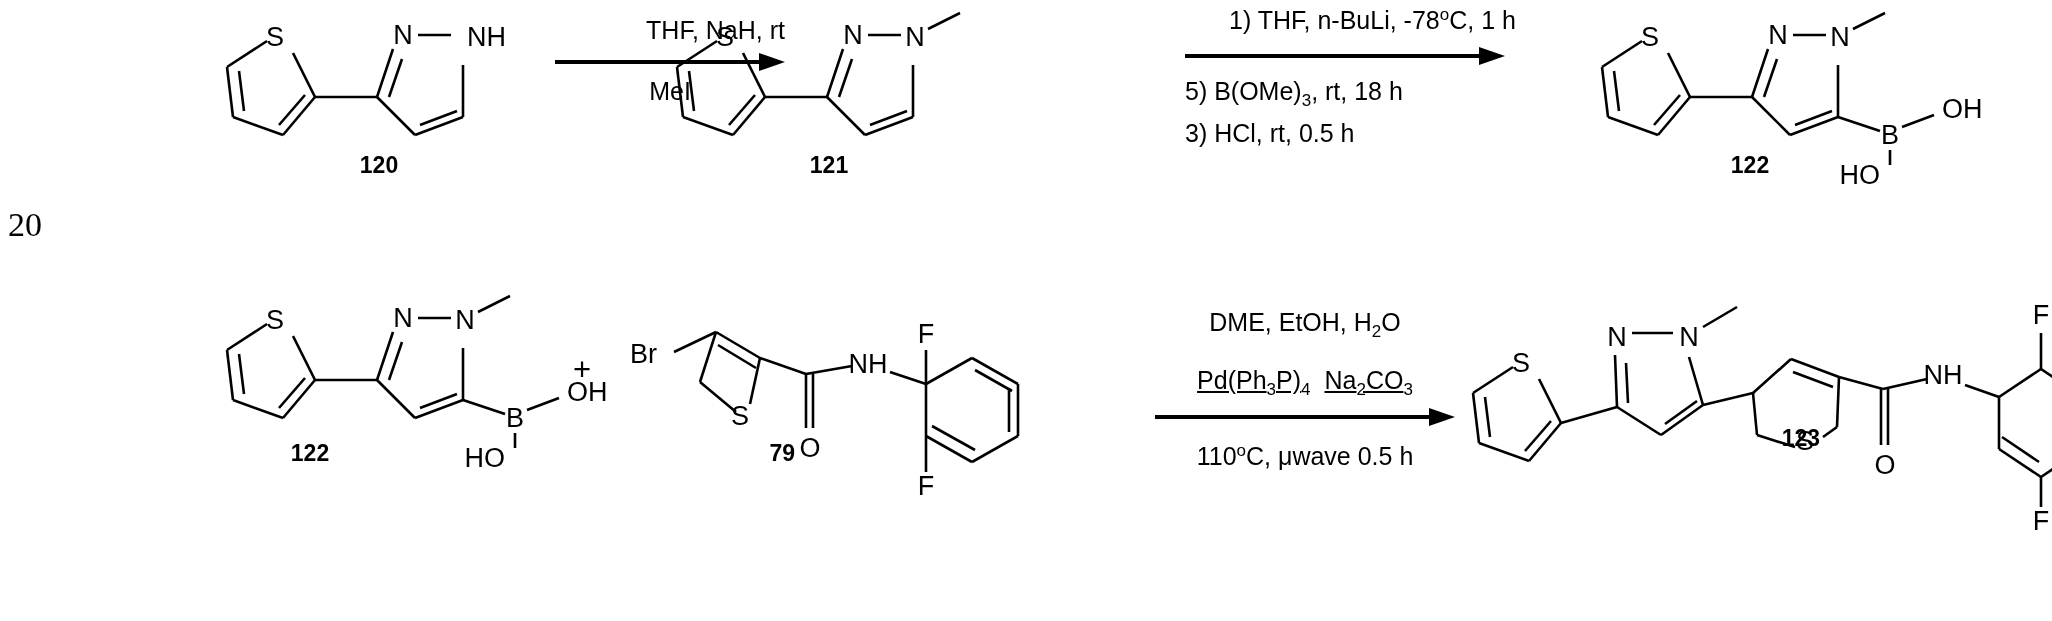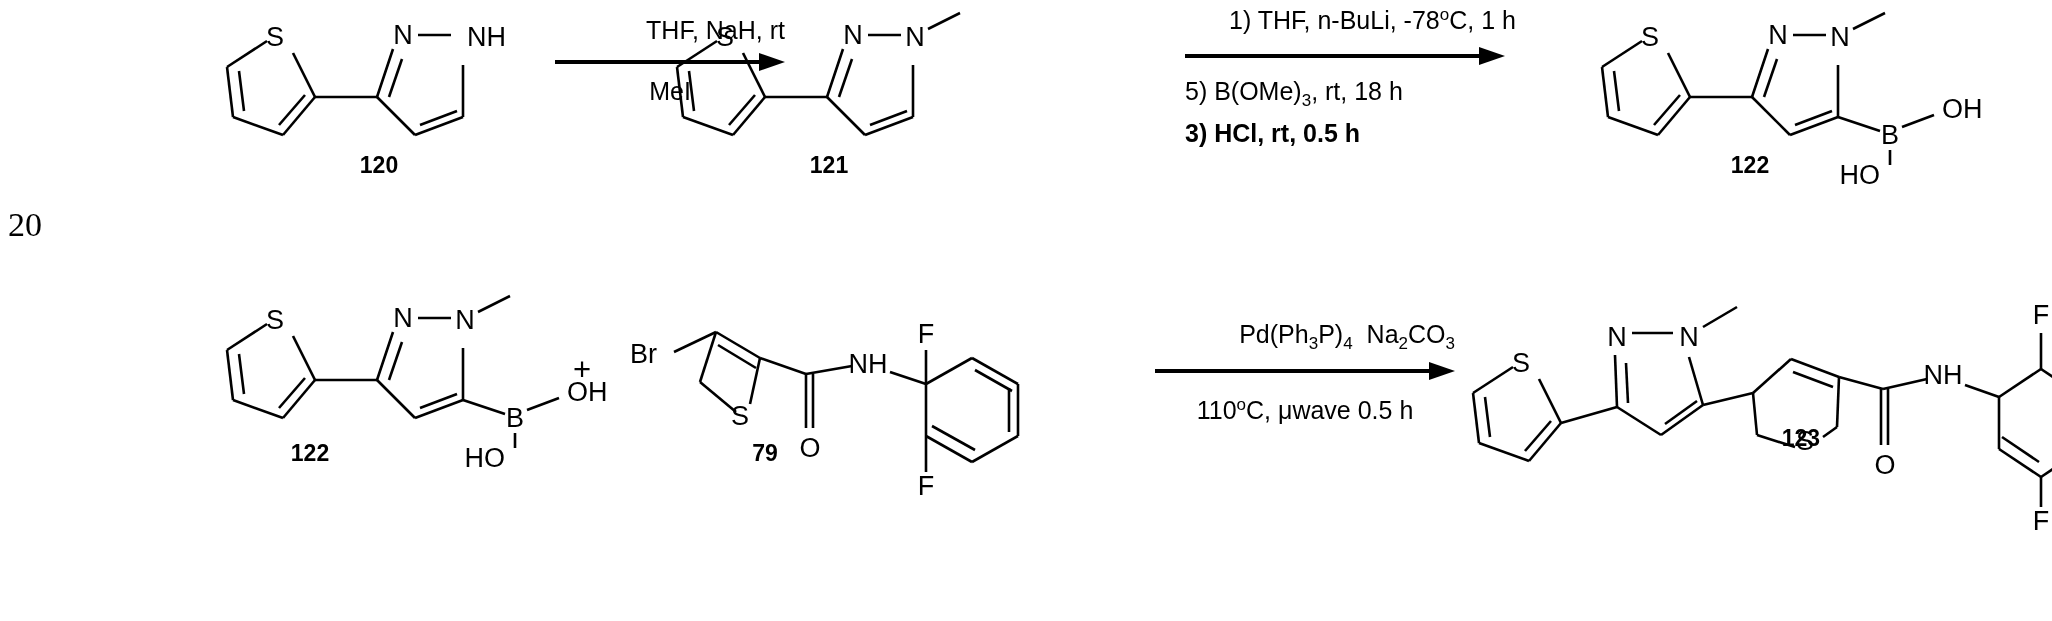--- a/index.html
+++ b/index.html
@@ -103,21 +103,21 @@
     <div class="cond" style="text-align:left;margin-left:44px;">
       <span>1) THF, n-BuLi, -78</span><sup>o</sup><span>C, 1 h</span>
     </div>
     <svg width="320" height="26" style="margin-top:10px;">
       <line x1="0" y1="13" x2="298" y2="13" stroke="#000" stroke-width="4"></line>
       <polygon points="294,4 320,13 294,22" fill="#000"></polygon>
     </svg>
     <div class="cond" style="text-align:left;margin-top:10px;">
       <span>5) B(OMe)</span><sub>3</sub><span>, rt, 18 h</span>
     </div>
-    <div class="cond" style="text-align:left;margin-top:12px;font-weight:bold;">3) HCl, rt, 0.5 h</div>
+    <div class="cond" style="text-align:left;margin-top:12px;">3) HCl, rt, 0.5 h</div>
   </div>
 
   <div class="abs" style="left:1590px;top:5px;">
     <svg width="440" height="165" viewBox="0 0 440 165">
       <g stroke="#000" stroke-width="2.6" fill="none">
         <path d="M12,62 L18,112"></path>
         <path d="M24,66 L29,106"></path>
         <path d="M18,112 L68,130"></path>
         <path d="M68,130 L100,92"></path>
         <path d="M64,120 L90,90"></path>
@@ -234,24 +234,27 @@
         <path d="M355,150 L312,126"></path>
         <path d="M306,136 L306,84"></path>
 
         <path d="M306,84 L306,50"></path>
         <path d="M306,136 L306,172"></path>
       </g>
       <text class="atom" x="306" y="36" text-anchor="middle">F</text>
       <text class="atom" x="306" y="188" text-anchor="middle">F</text>
     </svg>
   </div>
-  <div class="abs cmpd" style="left:735px;top:440px;width:60px;text-align:center;">79</div>
+  <div class="abs cmpd" style="left:735px;top:440px;width:60px;text-align:right;">79</div>
 
   <div class="abs" style="left:1155px;top:310px;width:300px;">
-    <div class="cond" style="text-align:right;width:300px;margin-top:12px;">
+    <div class="cond" style="text-align:center;width:300px;">
+      <span>DME, EtOH, H</span><sub>2</sub><span>O</span>
+    </div>
+    <div class="cond" style="text-align:center;width:300px;margin-top:28px;text-decoration:underline;">
       <span>Pd(Ph</span><sub>3</sub><span>P)</span><sub>4</sub><span style="display:inline-block;width:14px;"></span><span>Na</span><sub>2</sub><span>CO</span><sub>3</sub>
     </div>
     <svg width="300" height="26" style="margin-top:6px;">
       <line x1="0" y1="13" x2="278" y2="13" stroke="#000" stroke-width="4"></line>
       <polygon points="274,4 300,13 274,22" fill="#000"></polygon>
     </svg>
     <div class="cond" style="text-align:center;width:300px;margin-top:12px;">
       <span>110</span><sup>o</sup><span>C, </span><span>μ</span><span>wave 0.5 h</span>
     </div>
   </div>

